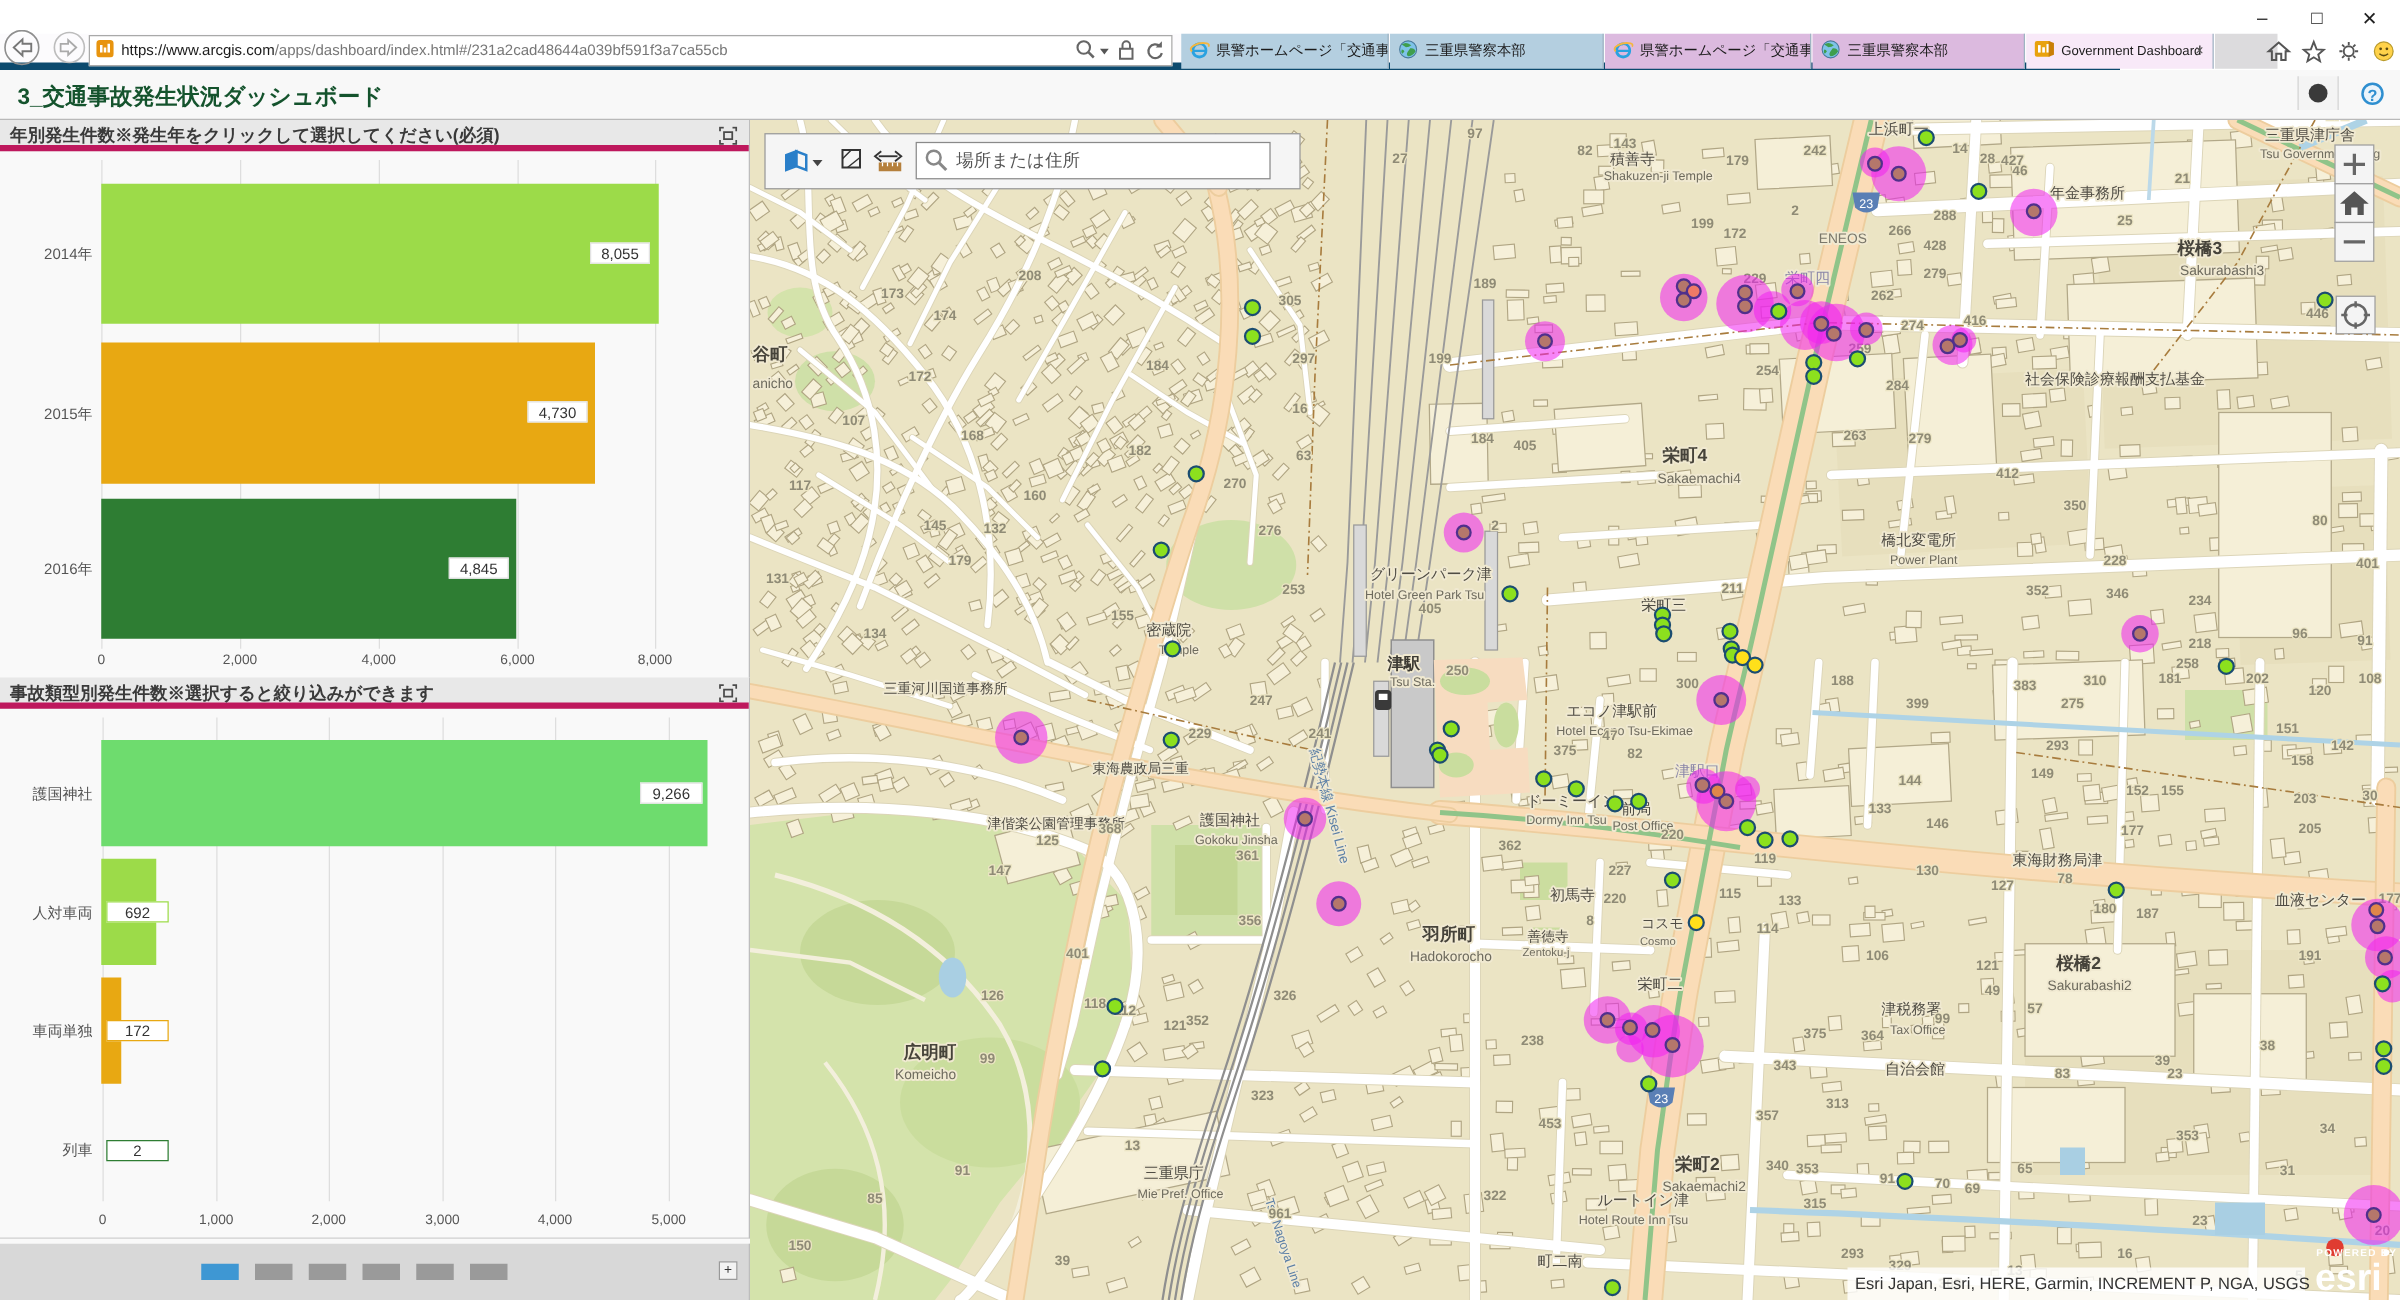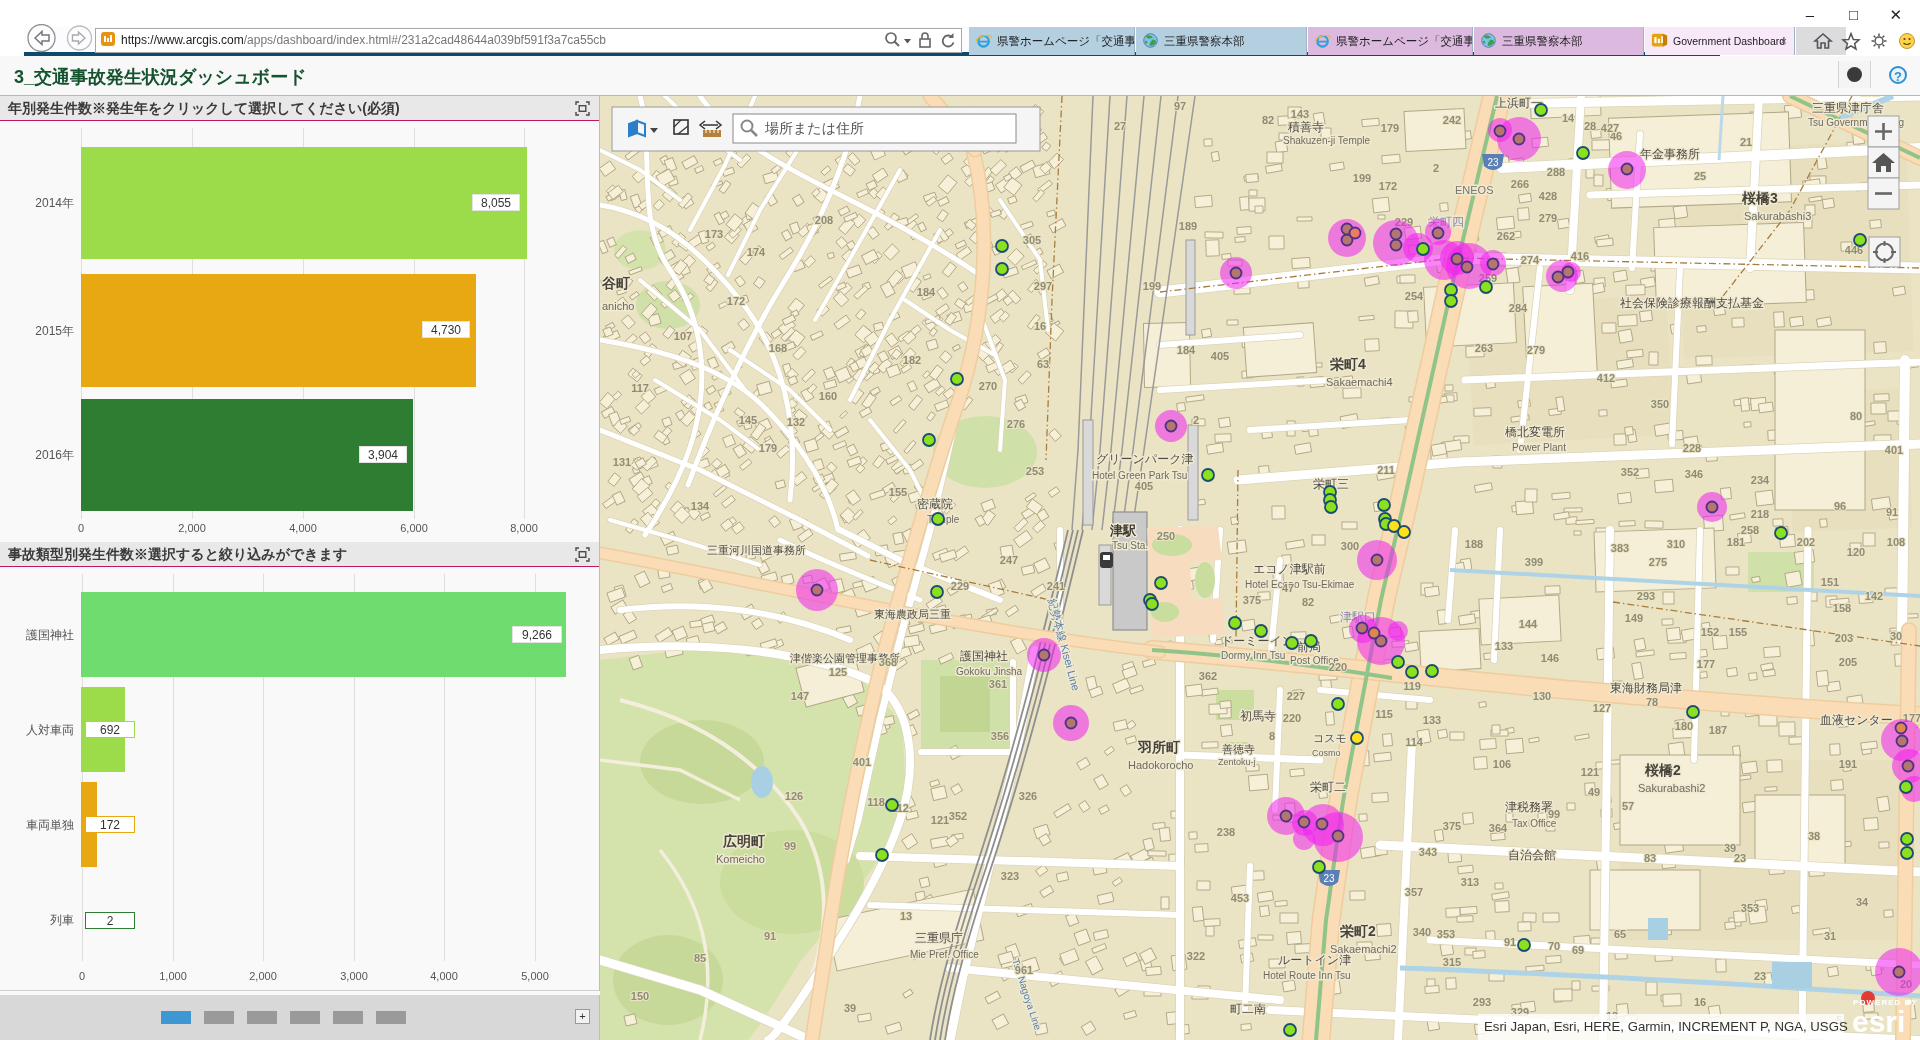--- a/index.html
+++ b/index.html
@@ -1,33 +1,33 @@
 <!DOCTYPE html>
 <html><head><meta charset="utf-8">
 <style>
 * { margin:0; padding:0; box-sizing:border-box; }
 html,body { width:1920px; height:1040px; overflow:hidden; font-family:"Liberation Sans", sans-serif; background:#fff; }
 .titlebar { position:absolute; left:0; top:0; width:1920px; height:27px; background:#ffffff; }
 .winbtn { position:absolute; top:6px; font-size:15px; color:#222; }
-.chrome { position:absolute; left:0; top:27px; width:1696px; height:29px; background:#fcfbfd; border-bottom:4px solid #0c4a6e;margin-left:24px; }
+.chrome { position:absolute; left:0; top:27px; width:1696px; height:29px; background:#fcfbfd; border-bottom:6px solid #0c4a6e; }
 .addr { position:absolute; left:71px; top:1px; width:867px; height:25px; background:#fff; border:1px solid #a9a9a9; font-size:12px; line-height:23px; white-space:nowrap; overflow:hidden; }
 .tabs { position:absolute; left:945px; top:0px; width:830px; height:29px; }
 .tab { position:absolute; top:0; height:28px; border-right:1px solid #9fb4c2; font-size:11.5px; line-height:28px; color:#1b1b1b; white-space:nowrap; overflow:hidden; padding-left:6px; }
 .tab svg { vertical-align:-4px; margin-right:5px; }
 .tab .tx { position:absolute; right:7px; color:#555; }
 .chromeicons { position:absolute; left:1812px; top:30px; }
 .appheader { position:absolute; left:0; top:56px; width:1920px; height:40px; background:#f8f8f8; }
 .appheader .t { position:absolute; left:14px; top:9px; font-size:18px; font-weight:bold; color:#14532d; }
 .dot { position:absolute; left:1847px; top:67px; width:15px; height:15px; border-radius:50%; background:#3a3a3a; }
 .dotbtn { position:absolute; left:1838px; top:61px; width:33px; height:27px; background:#f4f4f4; border-left:1px solid #d4d4d4; border-right:1px solid #d4d4d4; }
 .help { position:absolute; left:1889px; top:66px; width:18px; height:18px; border-radius:50%; border:2px solid #2f8fd0; color:#2f8fd0; background:#eaf4fb; font-weight:bold; font-size:13px; text-align:center; line-height:17px; }
 .hline { position:absolute; left:0; top:95px; width:1920px; height:1px; background:#b9b9b9; }
 .left { position:absolute; left:0; top:96px; width:600px; height:944px; background:#f9f9f9; }
 .panel { position:absolute; left:0; width:600px; background:#f9f9f9; border-right:1px solid #bdbdbd; border-bottom:1px solid #cfcfcf; }
-.phead { height:25px; background:#e8e8e8; border-bottom:1px solid #be185d; font-size:14px; font-weight:bold; color:#3a3a3a; line-height:24px; padding-left:8px; position:relative; }
+.phead { height:25px; background:#e8e8e8; border-bottom:5px solid #be185d; font-size:14px; font-weight:bold; color:#3a3a3a; line-height:24px; padding-left:8px; position:relative; }
 .phead .maxi2 { position:absolute; right:9px; top:5px; }
 .pbody { position:relative; width:600px; }
 .grid { position:absolute; width:1px; background:#dedede; }
 .bar { position:absolute; left:81px; }
 .ylab { position:absolute; left:0; width:74px; text-align:right; font-size:12px; color:#555; }
 .vbox { position:absolute; width:48px; height:17px; background:#fff; font-size:12px; color:#333; text-align:center; line-height:16px; }
 .xlab { position:absolute; width:50px; text-align:center; font-size:11px; color:#555; }
 .pager { position:absolute; left:0; top:995px; width:600px; height:45px; background:#d8d8d8; border-right:1px solid #bdbdbd; }
 .pg { position:absolute; top:16px; width:30px; height:13px; background:#9a9a9a; }
 .pgplus { position:absolute; left:575px; top:14px; width:15px; height:15px; background:#f2f2f2; border:1px solid #999; font-size:11px; line-height:13px; text-align:center; color:#333; }
@@ -127,21 +127,21 @@
         <div class="grid" style="left:414px;top:7px;height:391px"></div>
         <div class="grid" style="left:524px;top:7px;height:391px"></div>
         <div class="bar" style="top:26px;height:112px;width:446px;background:#9cdb49"></div>
         <div class="ylab" style="top:74.0px">2014年</div>
         <div class="vbox" style="left:472px;top:73px;border:1px solid #e2e2e2">8,055</div>
         <div class="bar" style="top:153px;height:113px;width:395px;background:#e8a812"></div>
         <div class="ylab" style="top:201.5px">2015年</div>
         <div class="vbox" style="left:422px;top:200px;border:1px solid #e2e2e2">4,730</div>
         <div class="bar" style="top:278px;height:112px;width:332px;background:#2e7d33"></div>
         <div class="ylab" style="top:326.0px">2016年</div>
-        <div class="vbox" style="left:359px;top:325px;border:1px solid #e2e2e2">3,904</div>
+        <div class="vbox" style="left:359px;top:325px;border:1px solid #e2e2e2">4,845</div>
         <div class="xlab" style="left:56px;top:401px">0</div>
         <div class="xlab" style="left:167px;top:401px">2,000</div>
         <div class="xlab" style="left:278px;top:401px">4,000</div>
         <div class="xlab" style="left:389px;top:401px">6,000</div>
         <div class="xlab" style="left:499px;top:401px">8,000</div>
       </div>
     </div>
 <div class="panel" style="top:446px;height:449px">
       <div class="phead"><span>事故類型別発生件数※選択すると絞り込みができます</span><svg class="maxi2" width="15" height="15" viewBox="0 0 15 15">
           <g stroke="#4a4a4a" stroke-width="1.4" fill="none">

